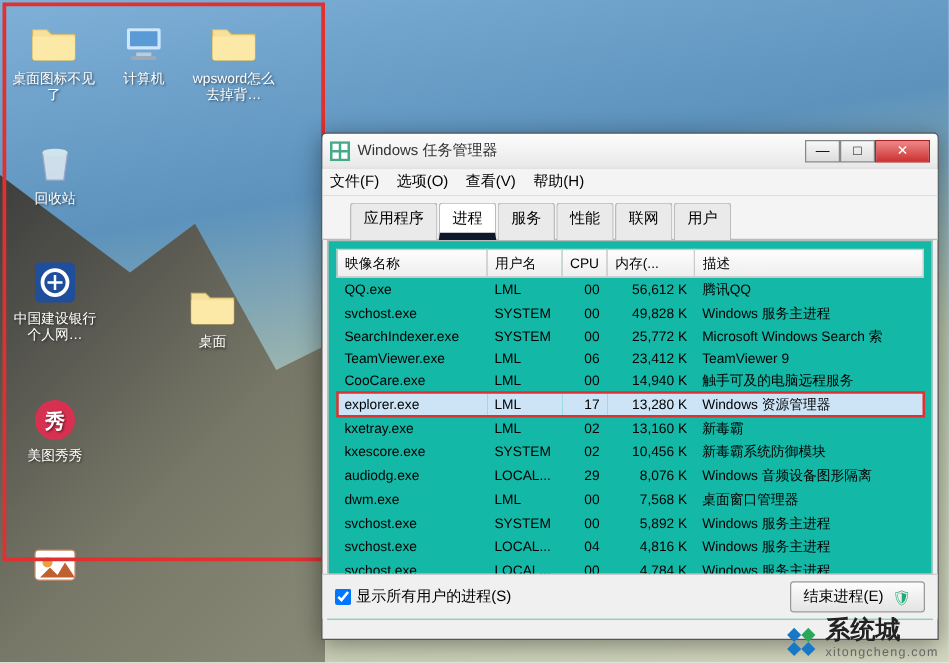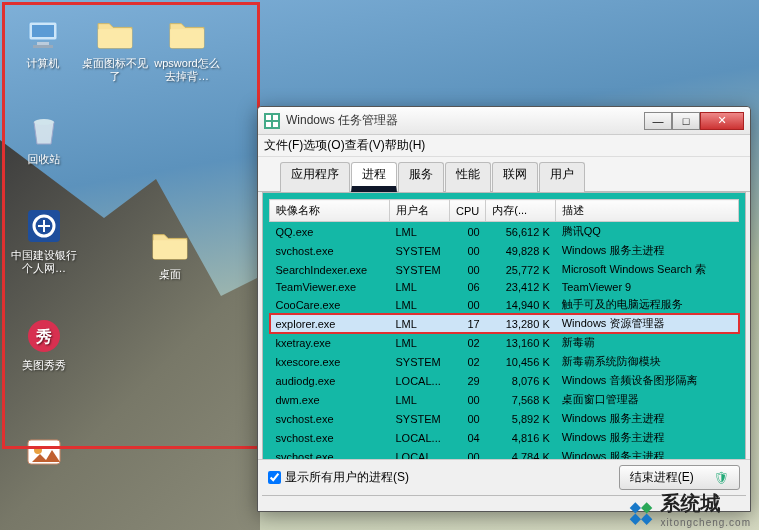--- a/index.html
+++ b/index.html
@@ -13,67 +13,67 @@
 .dicon .lbl{max-width:68px;word-break:break-all;line-height:1.2}
 .folder-svg{width:38px;height:32px}
 .col2{position:absolute;left:8px;top:108px;display:flex;flex-direction:column;gap:36px}
 .window{position:absolute;left:257px;top:106px;width:494px;height:406px;background:#f0f0f0;border:1px solid #555;border-radius:4px 4px 0 0;box-shadow:0 4px 20px rgba(0,0,0,.4)}
 .titlebar{height:28px;background:linear-gradient(180deg,#fdfdfd,#e8e8e8);border-bottom:1px solid #ccc;display:flex;align-items:center;padding:0 6px;border-radius:4px 4px 0 0}
 .titlebar .wicon{width:16px;height:16px;margin-right:6px}
 .titlebar .ttl{font-size:12px;color:#333;flex:1}
 .winbtns{display:flex;gap:0}
 .wb{width:28px;height:18px;border:1px solid #888;background:linear-gradient(180deg,#f8f8f8,#dcdcdc);display:flex;align-items:center;justify-content:center;font-size:11px;cursor:pointer}
 .wb.close{width:44px;background:linear-gradient(180deg,#e88,#c33);color:#fff;border-color:#a22}
-.menubar{height:22px;background:#f4f4f4;display:flex;align-items:center;padding:0 6px;font-size:12px;border-bottom:1px solid #ddd}
+.menubar{height:22px;background:#f4f4f4;display:flex;align-items:center;padding:0 6px;font-size:12px;gap:14px;border-bottom:1px solid #ddd}
 .menubar span{cursor:pointer}
 .tabs{display:flex;padding:4px 22px 0;background:#f4f4f4;border-bottom:1px solid #bbb;font-size:12px;gap:1px}
 .tab{padding:3px 10px;border:1px solid #bbb;border-bottom:none;background:#eaeaea;cursor:pointer;border-radius:3px 3px 0 0;position:relative;top:1px}
 .tab.active{background:#fff;border-bottom:6px solid #0f172a}
 .content{padding:6px;background:#14b8a6;height:304px;overflow:hidden;border:1px solid #bbb;margin:0 4px}
 table{width:100%;border-collapse:collapse;font-size:11px;font-family:"SimSun",monospace}
 th{text-align:left;padding:3px 6px;border:1px solid #ccc;background:linear-gradient(180deg,#fdfdfd,#eee);font-weight:normal;cursor:pointer;white-space:nowrap}
 td{padding:2px 6px;white-space:nowrap;border-bottom:0}
 tr.sel td{background:#cde4f7}
 tr.hl{outline:2px solid #e03030;outline-offset:-1px}
 .num{text-align:right}
 .footer{position:absolute;left:0;right:0;bottom:16px;height:36px;background:#f0f0f0;border-top:1px solid #ccc;display:flex;align-items:center;padding:4px 10px;font-size:12px;justify-content:space-between}
 .chk{display:flex;align-items:center;gap:4px}
-.btn{padding:3px 10px;border:1px solid #999;background:linear-gradient(180deg,#fdfdfd,#e4e4e4);border-radius:3px;cursor:pointer;font-size:12px;display:flex;align-items:center;gap:20px}
+.btn{padding:3px 10px;border:1px solid #999;background:linear-gradient(180deg,#fdfdfd,#e4e4e4);border-radius:3px;cursor:pointer;font-size:12px;display:flex;align-items:center;gap:7px}
 .brand{position:absolute;right:8px;bottom:2px;display:flex;align-items:flex-end;gap:6px}
 .brand .logo{width:26px;height:26px}
 .brand .txt{font-family:"Microsoft YaHei";font-size:20px;font-weight:bold;color:#222}
 .brand .sub{font-size:10px;color:#666;letter-spacing:1px}
 </style>
 </head>
 <body>
 
 <div class="desktop">
   <div class="mountain"></div>
 </div>
 
 <div class="icon-grid">
   <div class="dicon">
     <div class="ic">
+      <svg class="folder-svg" viewBox="0 0 40 34">
+          <path d="M2 6h12l4 4h20v20a2 2 0 0 1-2 2H4a2 2 0 0 1-2-2z" fill="#f7e09a" stroke="#d4b860"></path>
+          <path d="M2 12h36v18a2 2 0 0 1-2 2H4a2 2 0 0 1-2-2z" fill="#fce9a8"></path>
+        </svg>
+    </div>
+    <div class="lbl">桌面图标不见了</div>
+  </div>
+  <div class="dicon">
+    <div class="ic">
       <svg viewBox="0 0 40 40">
           <rect x="6" y="8" width="28" height="18" rx="2" fill="#cde6f9" stroke="#6fa8d8"></rect>
           <rect x="9" y="11" width="22" height="12" fill="#5b9bd5"></rect>
           <rect x="14" y="28" width="12" height="3" fill="#bcd"></rect>
           <rect x="10" y="31" width="20" height="3" fill="#9ab"></rect>
         </svg>
     </div>
     <div class="lbl">计算机</div>
-  </div>
-  <div class="dicon">
-    <div class="ic">
-      <svg class="folder-svg" viewBox="0 0 40 34">
-          <path d="M2 6h12l4 4h20v20a2 2 0 0 1-2 2H4a2 2 0 0 1-2-2z" fill="#f7e09a" stroke="#d4b860"></path>
-          <path d="M2 12h36v18a2 2 0 0 1-2 2H4a2 2 0 0 1-2-2z" fill="#fce9a8"></path>
-        </svg>
-    </div>
-    <div class="lbl">桌面图标不见了</div>
   </div>
   <div class="dicon">
     <div class="ic">
       <svg class="folder-svg" viewBox="0 0 40 34">
           <path d="M2 6h12l4 4h20v20a2 2 0 0 1-2 2H4a2 2 0 0 1-2-2z" fill="#f7e09a" stroke="#d4b860"></path>
           <path d="M2 12h36v18a2 2 0 0 1-2 2H4a2 2 0 0 1-2-2z" fill="#fce9a8"></path>
         </svg>
     </div>
     <div class="lbl">wpsword怎么去掉背…</div>
   </div>

